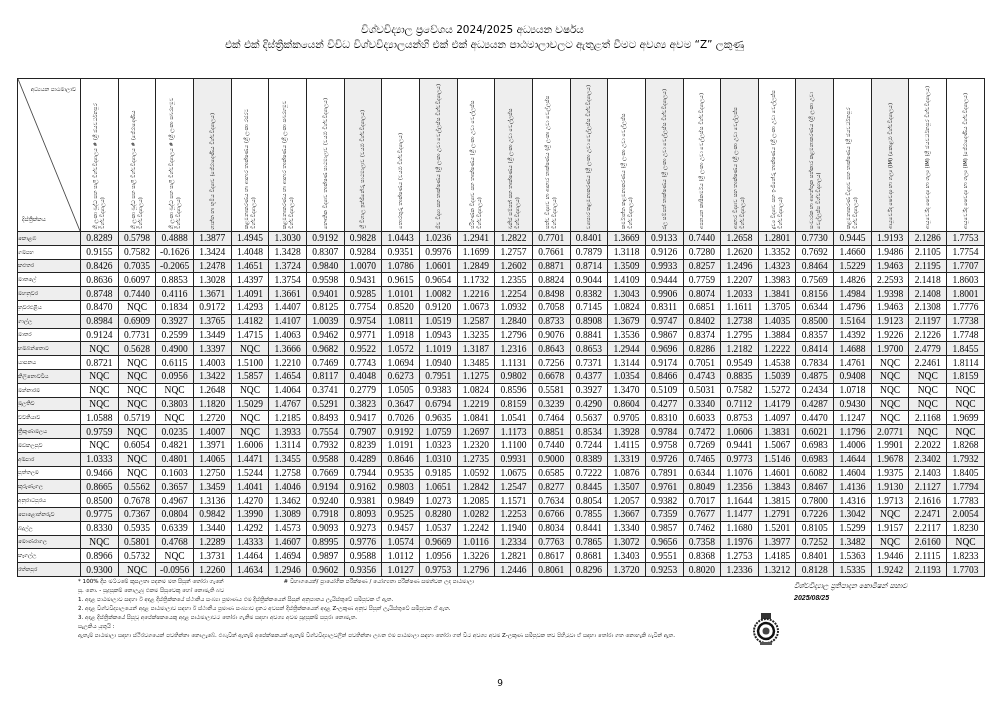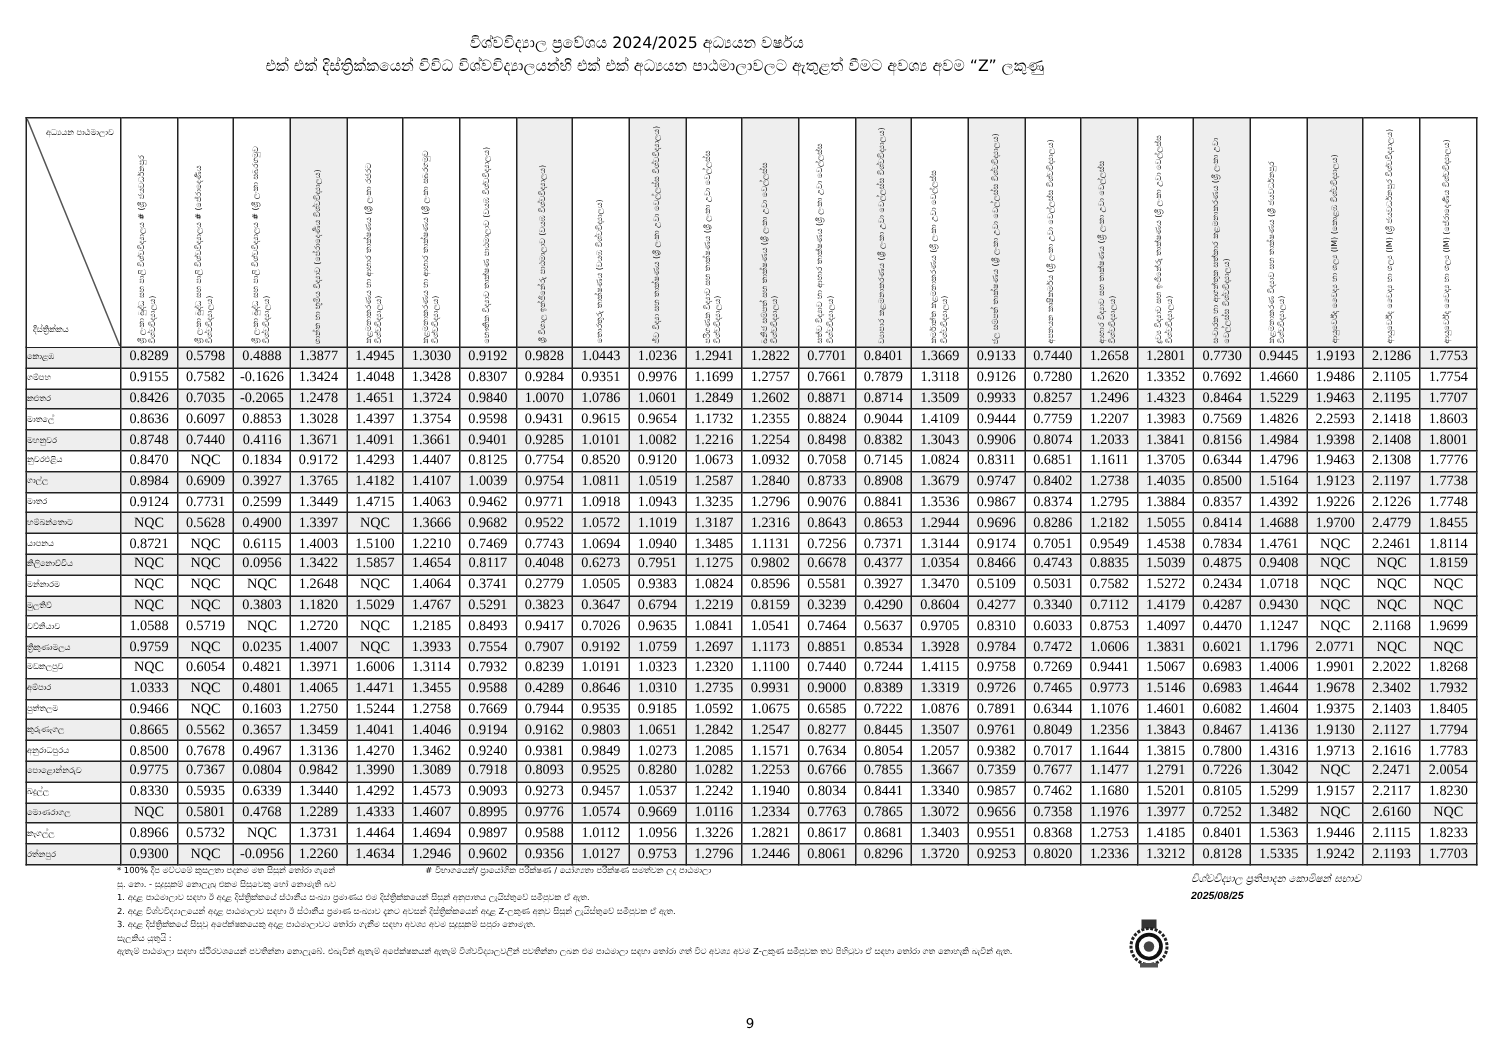--- a/index.html
+++ b/index.html
@@ -1,18 +1,18 @@
 <!DOCTYPE html>
 <html><head>
 <meta charset="utf-8">
 <style>
   html, body { margin:0; padding:0; background:#ffffff; }
   body { width:1000px; height:707px; position:relative; overflow:hidden;
          font-family:"DejaVu Sans", sans-serif; color:#000; }
-  .titles { position:absolute; left:0; top:22px; width:849px; text-align:center; }
+  .titles { position:absolute; left:0; top:22px; width:849px; text-align:center;padding-left:48px; }
   .titles div { line-height:15px; }
   .t1 { font-size:10.5px; }
   .t2 { font-size:11.5px; }
   .t3 { font-size:10.5px;margin-left:24px; }
   table.grid { position:absolute; left:17px; top:78px; border-collapse:collapse;
                table-layout:fixed; width:968px; }
   table.grid td, table.grid th { border:1px solid #222; padding:0; }
   th.corner { width:62px; height:152px; position:relative; background:#fff; overflow:hidden; }
   th.corner .diag { position:absolute; left:0; top:0; width:100%; height:100%; }
   th.corner .lbl-top { position:absolute; right:4px; top:6px; font-size:5.5px; font-weight:normal; text-align:center; line-height:8px; }
@@ -352,21 +352,21 @@
         <td class="val">1.0572</td>
         <td class="val">1.1019</td>
         <td class="val">1.3187</td>
         <td class="val">1.2316</td>
         <td class="val">0.8643</td>
         <td class="val">0.8653</td>
         <td class="val">1.2944</td>
         <td class="val">0.9696</td>
         <td class="val">0.8286</td>
         <td class="val">1.2182</td>
-        <td class="val">1.5055</td>
+        <td class="val">1.2222</td>
         <td class="val">0.8414</td>
         <td class="val">1.4688</td>
         <td class="val">1.9700</td>
         <td class="val">2.4779</td>
         <td class="val">1.8455</td>
       </tr>
       <tr>
         <td class="dist">යාපනය</td>
         <td class="val">0.8721</td>
         <td class="val">NQC</td>

